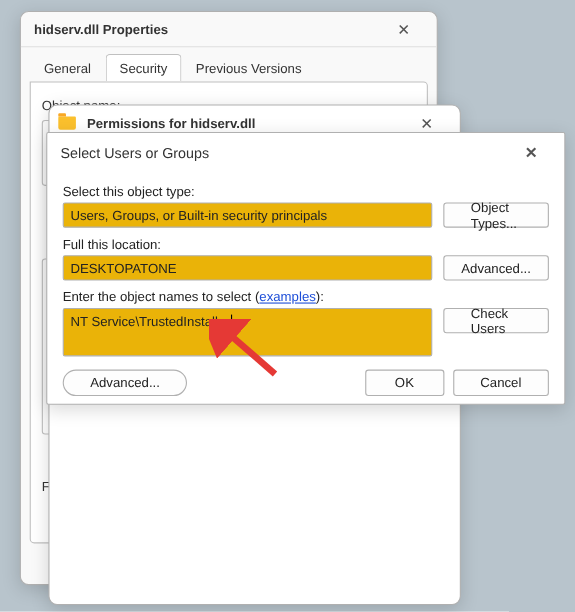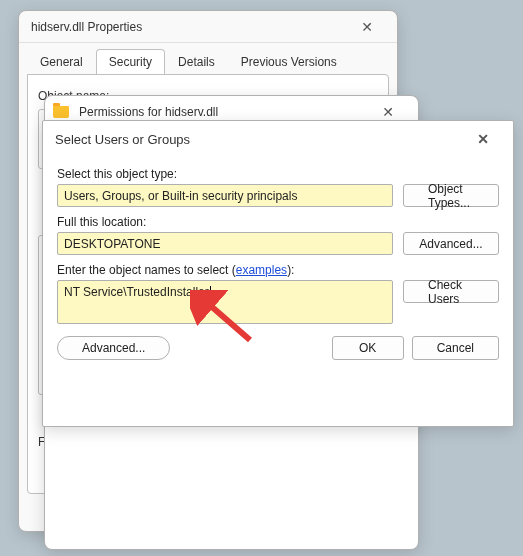--- a/index.html
+++ b/index.html
@@ -21,21 +21,21 @@
   }
   .titlebar {
     height: 32px;
     display: flex;
     align-items: center;
     padding: 0 8px;
     font-size: 12px;
     color: #333;
     border-bottom: 1px solid #e0e0e0;
   }
-  .titlebar .title-text { flex: 1; padding-left: 4px; }
+  .titlebar .title-text { flex: 1; padding-left: 4px; font-weight: bold; }
   .titlebar .close {
     width: 44px;
     height: 28px;
     display: flex;
     align-items: center;
     justify-content: center;
     font-size: 14px;
     color: #555;
     cursor: default;
   }
@@ -163,32 +163,32 @@
   .btn.disabled { color: #9a9a9a; }
   
   #win-permissions {
     left: 44px; top: 95px;
     width: 375px; height: 455px;
     background: #fff;
   }
   
   #win-select {
     left: 42px; top: 120px;
-    width: 472px; height: 307px;
+    width: 472px; height: 248px;
     background: #fff;
     border-radius: 2px;
   }
   #win-select .titlebar { border-bottom: none; height: 36px; font-size: 13px; }
   #win-select .body { padding: 2px 14px 10px 14px; }
   .field-label { font-size: 12px; color: #222; margin-top: 8px; margin-bottom: 3px; }
   .field-row { display: flex; gap: 10px; align-items: stretch; }
   .txt {
     flex: 1;
     border: 1px solid #b0b0b0;
-    background: #fef9c3;
+    background: #eab308;
     padding: 4px 6px;
     font-size: 12px;
     color: #222;
     height: 23px;
     border-radius: 2px;
   }
   .txt.tall { height: 44px; line-height: 15px; }
   .side-btn {
     width: 96px;
     height: 23px;
@@ -218,21 +218,20 @@
 <body>
 
 <div class="window" id="win-properties">
   <div class="titlebar">
     <span class="title-text">hidserv.dll Properties</span>
     <span class="close">✕</span>
   </div>
   <div class="tabs">
     <div class="tab">General</div>
     <div class="tab active">Security</div>
-    <div class="tab">Details</div>
     <div class="tab">Previous Versions</div>
   </div>
   <div class="tab-content">
     <div class="label-row">Object name:</div>
     <div class="groupbox" style="height:60px;">
       <legend>Gr</legend>
     </div>
     <div style="height:60px;"></div>
     <div class="groupbox" style="height:160px;">
       <legend>Pe</legend>

